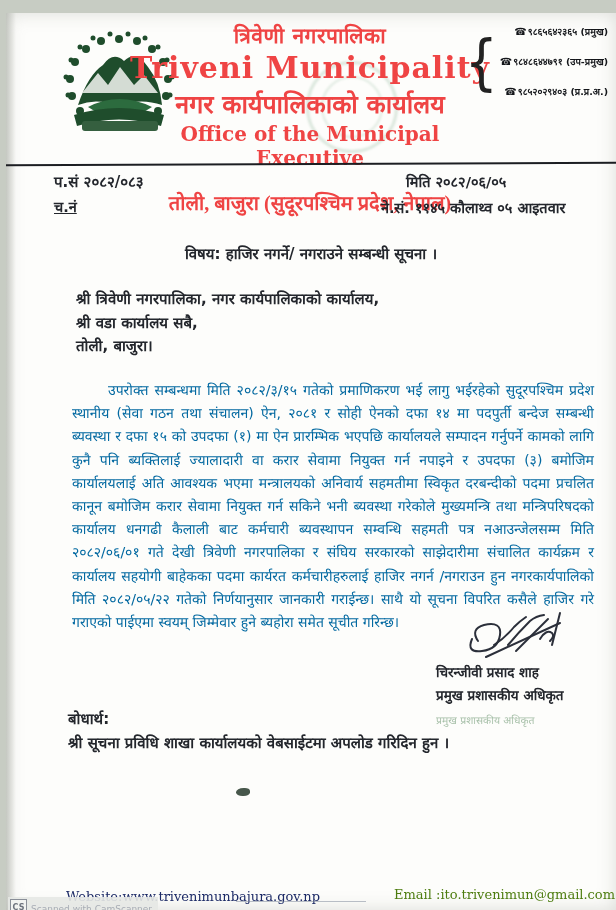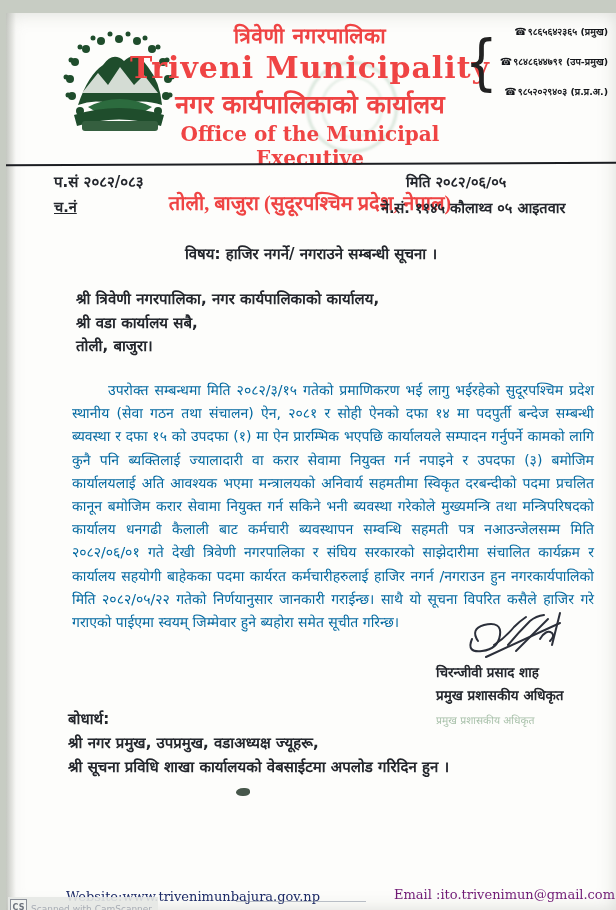--- a/index.html
+++ b/index.html
@@ -59,21 +59,21 @@
   .sig-name{font-size:13.5px;font-weight:600;margin-top:0px;white-space:nowrap;}
   .sig-title{font-size:13.5px;font-weight:600;margin-top:5px;white-space:nowrap;}
   .sig-stamp{margin-top:9px;font-size:10.5px;color:#7aa07e;opacity:.65;filter:blur(.6px);white-space:nowrap;}
 
   
   .cc{position:absolute;left:62px;top:694px;font-size:15px;font-weight:600;line-height:24px;}
   .smudge{position:absolute;left:230px;top:775px;width:14px;height:8px;background:#273a2c;border-radius:60% 40% 50% 50%;opacity:.85;}
 
   
   .footer-web{position:absolute;left:60px;top:876px;font-size:13px;color:#1c2a66;font-family:"DejaVu Serif","Liberation Serif",serif;}
-  .footer-mail{position:absolute;left:388px;top:874px;font-size:13px;color:#701a75;font-family:"DejaVu Serif","Liberation Serif",serif;}
+  .footer-mail{position:absolute;left:388px;top:874px;font-size:13px;color:#4d7c0f;font-family:"DejaVu Serif","Liberation Serif",serif;}
   .footer-line{position:absolute;left:230px;top:888px;width:130px;border-top:1px solid rgba(120,130,150,.5);}
 
   .cam{position:absolute;left:2px;top:884px;display:flex;align-items:center;gap:4px;background:rgba(230,232,228,.9);padding:2px 6px 2px 2px;}
   .cam-badge{width:15px;height:15px;border:1px solid #8a8f98;border-bottom:3px solid #8a8f98;background:#f2f3f1;
     font-size:8px;font-weight:700;color:#6d737d;display:flex;align-items:center;justify-content:center;}
   .cam-text{font-size:9px;color:#a7acb4;}
 </style>
 </head>
 <body>
 
@@ -171,21 +171,20 @@
         <path d="M104 2 L96 34"></path>
       </g>
     </svg>
     <div class="sig-name">चिरन्जीवी प्रसाद शाह</div>
     <div class="sig-title">प्रमुख प्रशासकीय अधिकृत</div>
     <div class="sig-stamp">प्रमुख प्रशासकीय अधिकृत</div>
   </div>
 
   <div class="cc">
     <div>बोधार्थ:</div>
-    <div>श्री नगर प्रमुख, उपप्रमुख, वडाअध्यक्ष ज्यूहरू,</div>
     <div>श्री सूचना प्रविधि शाखा कार्यालयको वेबसाईटमा अपलोड गरिदिन हुन ।</div>
   </div>
   <div class="smudge"></div>
 
   <div class="footer-web">Website:www.trivenimunbajura.gov.np</div>
   <div class="footer-line"></div>
   <div class="footer-mail">Email :ito.trivenimun@gmail.com</div>
 
   <div class="cam">
     <div class="cam-badge">CS</div>

